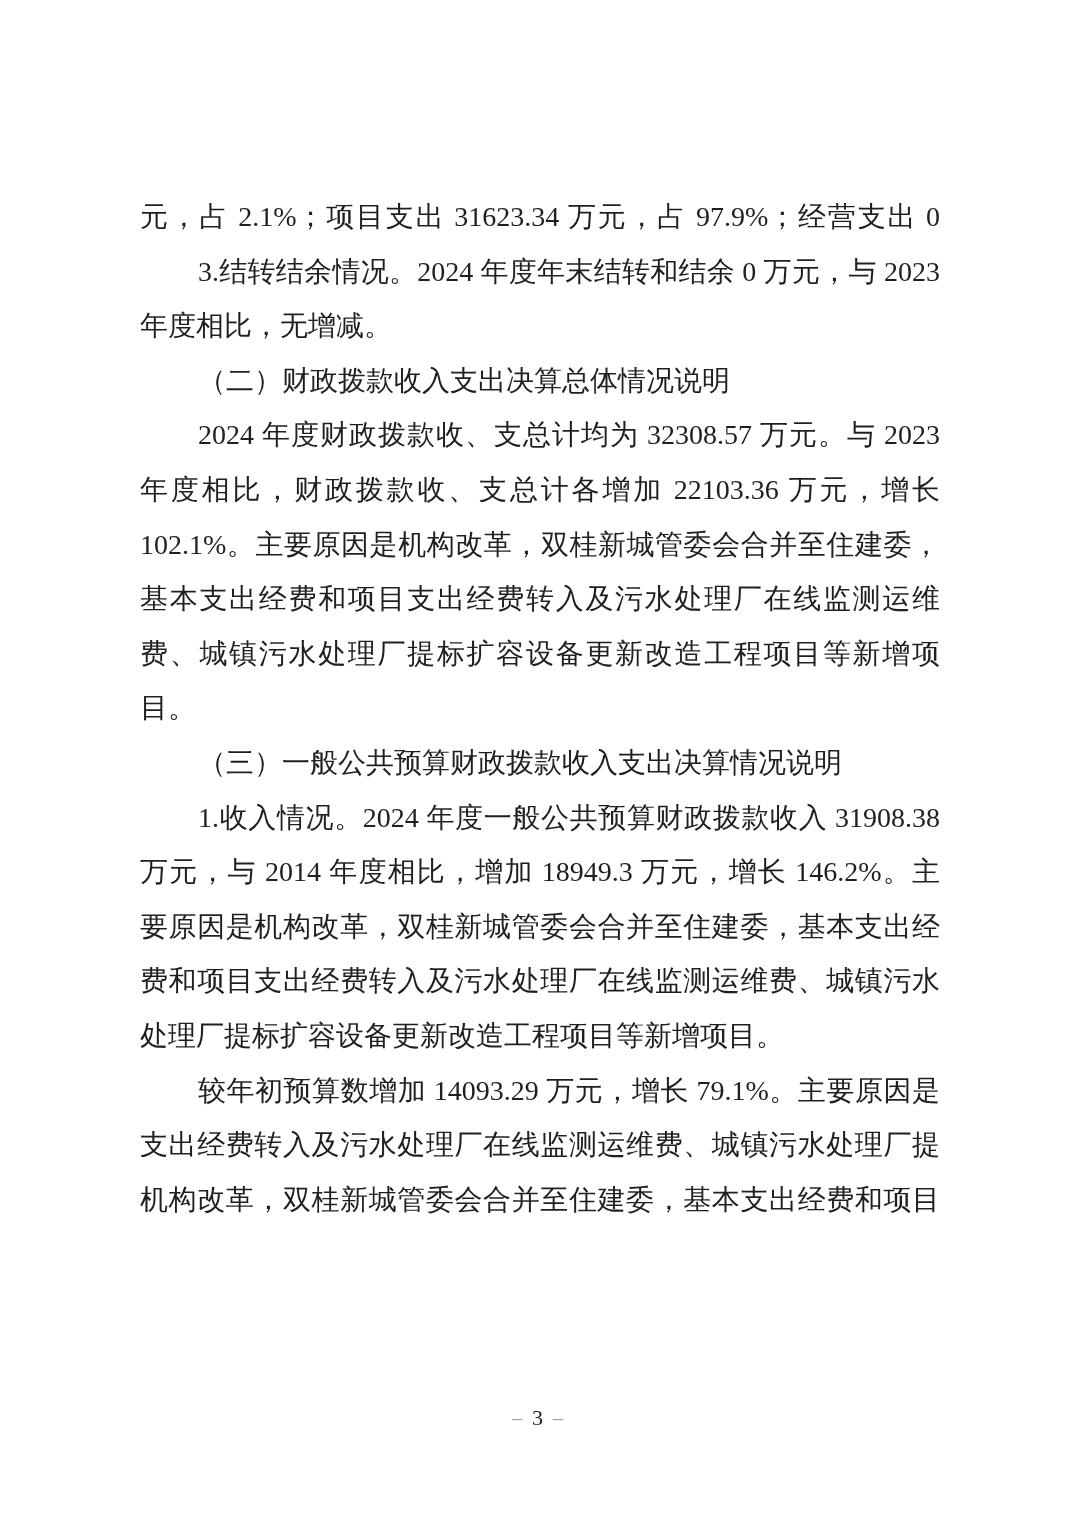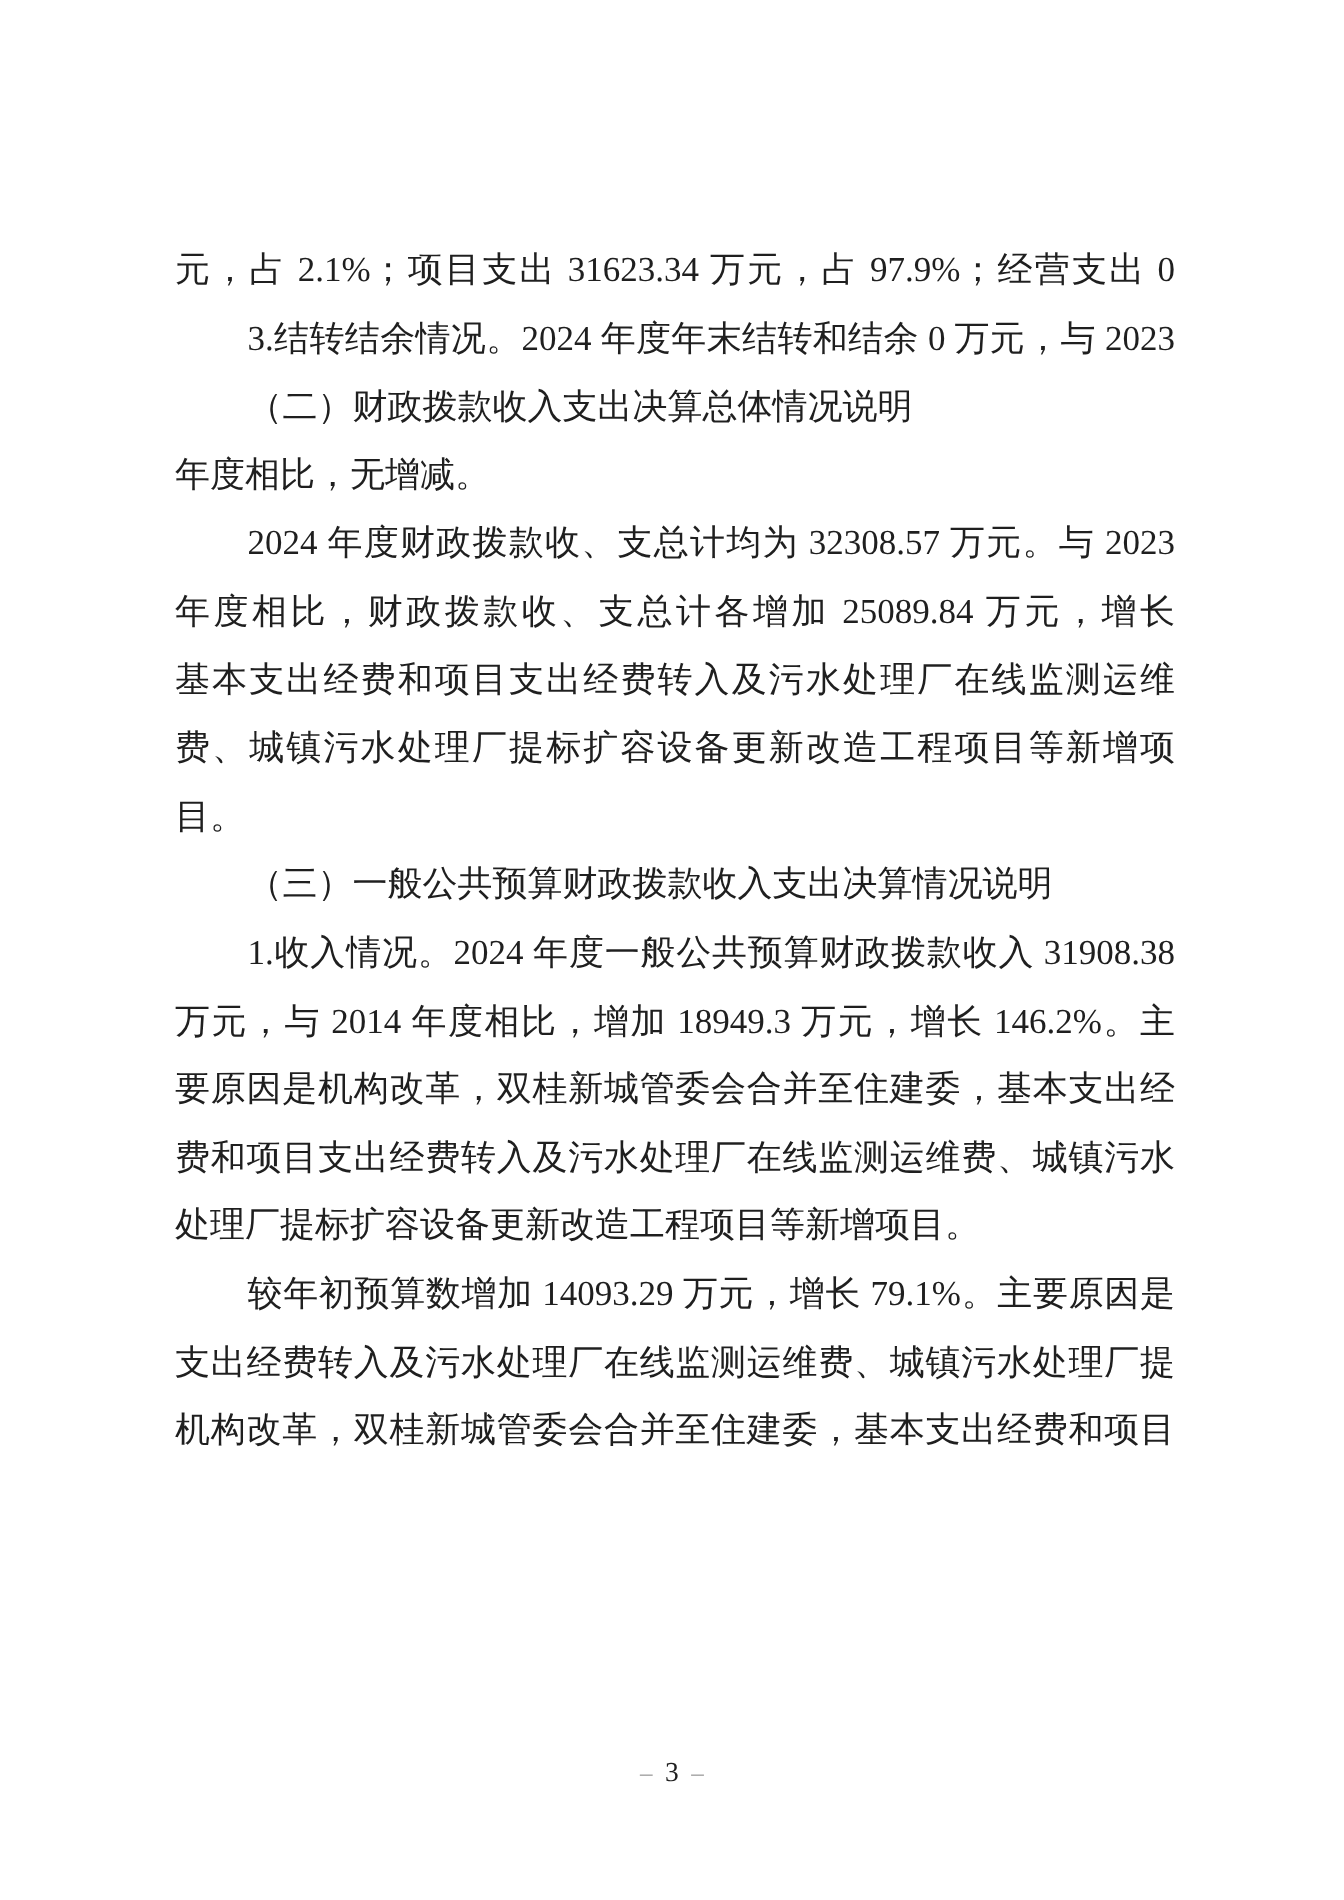--- a/index.html
+++ b/index.html
@@ -54,24 +54,25 @@
   }
 </style>
 </head>
 <body>
 
 <div class="page">
 
   <div class="text-block" id="document-lines">
       <div class="line just"><span>元，占 2.1%；项目支出 31623.34 万元，占 97.9%；经营支出 0</span></div>
       <div class="line just ind"><span class="b">3.结转结余情况。</span><span>2024 年度年末结转和结余 0 万元，与 2023</span></div>
+      <div class="line"><span>年度相比，无增减。</span></div>
       <div class="line ind"><span>（二）财政拨款收入支出决算总体情况说明</span></div>
-      <div class="line"><span>年度相比，无增减。</span></div>
       <div class="line just ind"><span>2024 年度财政拨款收、支总计均为 32308.57 万元。与 2023</span></div>
-      <div class="line just"><span>年度相比，财政拨款收、支总计各增加 25089.84 万元，增长</span></div>
+      <div class="line just"><span>年度相比，财政拨款收、支总计各增加 22103.36 万元，增长</span></div>
+      <div class="line just"><span>102.1%。主要原因是机构改革，双桂新城管委会合并至住建委，</span></div>
       <div class="line just"><span>基本支出经费和项目支出经费转入及污水处理厂在线监测运维</span></div>
       <div class="line just"><span>费、城镇污水处理厂提标扩容设备更新改造工程项目等新增项</span></div>
       <div class="line"><span>目。</span></div>
       <div class="line ind"><span class="b">（三）一般公共预算财政拨款收入支出决算情况说明</span></div>
       <div class="line just ind"><span class="b">1.收入情况。</span><span>2024 年度一般公共预算财政拨款收入 31908.38</span></div>
       <div class="line just"><span>万元，与 2014 年度相比，增加 18949.3 万元，增长 146.2%。主</span></div>
       <div class="line just"><span>要原因是机构改革，双桂新城管委会合并至住建委，基本支出经</span></div>
       <div class="line just"><span>费和项目支出经费转入及污水处理厂在线监测运维费、城镇污水</span></div>
       <div class="line"><span>处理厂提标扩容设备更新改造工程项目等新增项目。</span></div>
       <div class="line just ind"><span>较年初预算数增加 14093.29 万元，增长 79.1%。主要原因是</span></div>

